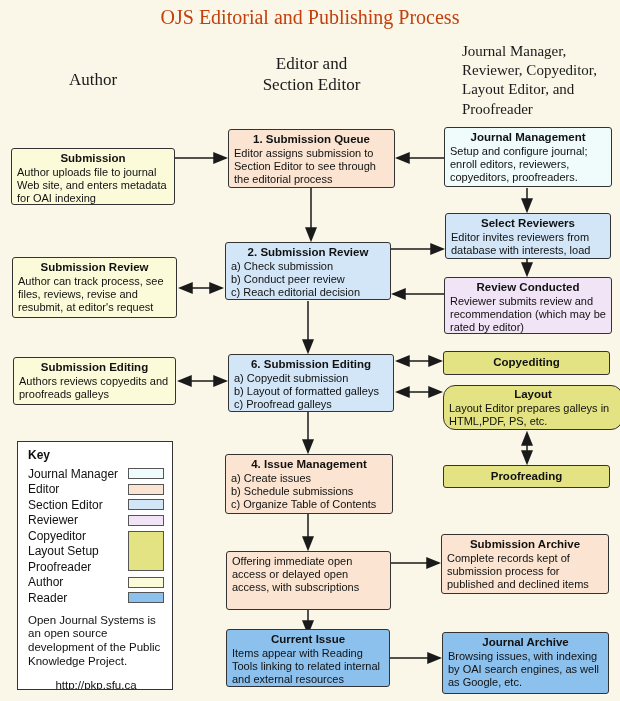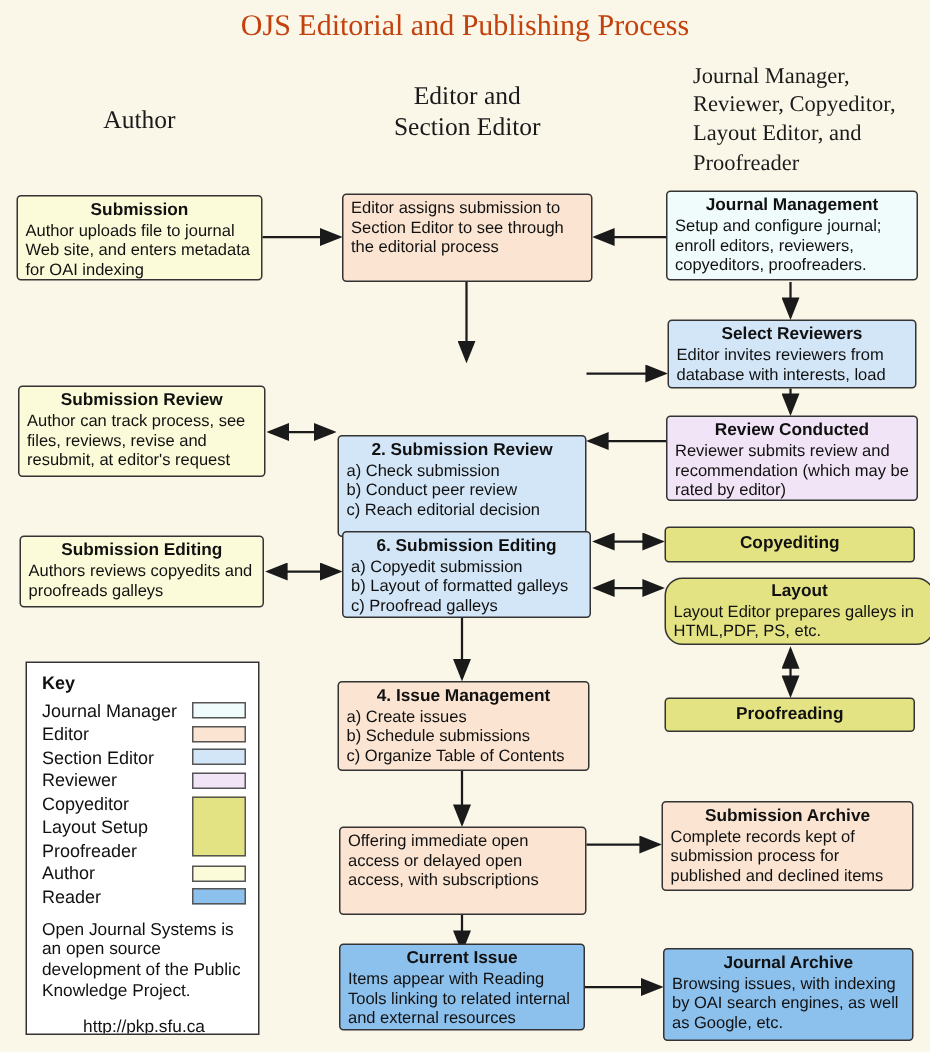--- a/index.html
+++ b/index.html
@@ -72,37 +72,38 @@
     <line x1="397" y1="361" x2="441" y2="361" marker-start="url(#arr)" marker-end="url(#arr)"></line>
     <line x1="397" y1="392" x2="441" y2="392" marker-start="url(#arr)" marker-end="url(#arr)"></line>
     <line x1="527" y1="433" x2="527" y2="463" marker-start="url(#arr)" marker-end="url(#arr)"></line>
     <line x1="308" y1="412" x2="308" y2="452" marker-end="url(#arr)"></line>
     <line x1="308" y1="514" x2="308" y2="549" marker-end="url(#arr)"></line>
     <line x1="391" y1="563" x2="439" y2="563" marker-end="url(#arr)"></line>
     <line x1="308" y1="610" x2="308" y2="633" marker-end="url(#arr)"></line>
     <line x1="390" y1="658" x2="440" y2="658" marker-end="url(#arr)"></line>
   </svg>
 
-  <div class="box" style="left: 11px; top: 130px; width: 164px; height: 57px; background: rgb(252, 251, 217);">
+  <div class="box" style="left: 11px; top: 148px; width: 164px; height: 57px; background: rgb(252, 251, 217);">
     <div class="btitle">Submission</div>
     <div class="bbody">Author uploads file to journal Web site, and enters metadata for OAI indexing</div>
   </div>
   <div class="box" style="left: 12px; top: 257px; width: 165px; height: 61px; background: rgb(252, 251, 217);">
     <div class="btitle">Submission Review</div>
     <div class="bbody">Author can track process, see files, reviews, revise and resubmit, at editor's request</div>
   </div>
   <div class="box" style="left: 13px; top: 357px; width: 163px; height: 48px; background: rgb(252, 251, 217);">
     <div class="btitle">Submission Editing</div>
     <div class="bbody">Authors reviews copyedits and proofreads galleys</div>
   </div>
 
   <div class="box" style="left: 228px; top: 129px; width: 167px; height: 59px; background: rgb(251, 229, 210);">
+    <div class="btitle">1. Submission Queue</div>
     <div class="bbody">Editor assigns submission to Section Editor to see through the editorial process</div>
   </div>
-  <div class="box" style="left: 225px; top: 242px; width: 166px; height: 68px; background: rgb(211, 230, 247); margin-top: 48px;">
+  <div class="box" style="left: 225px; top: 242px; width: 166px; height: 58px; background: rgb(211, 230, 247);">
     <div class="btitle">2. Submission Review</div>
     <div class="bitem">a) Check submission</div>
     <div class="bitem">b) Conduct peer review</div>
     <div class="bitem">c) Reach editorial decision</div>
   </div>
   <div class="box" style="left: 228px; top: 354px; width: 166px; height: 58px; background: rgb(211, 230, 247);">
     <div class="btitle">6. Submission Editing</div>
     <div class="bitem">a) Copyedit submission</div>
     <div class="bitem">b) Layout of formatted galleys</div>
     <div class="bitem">c) Proofread galleys</div>

